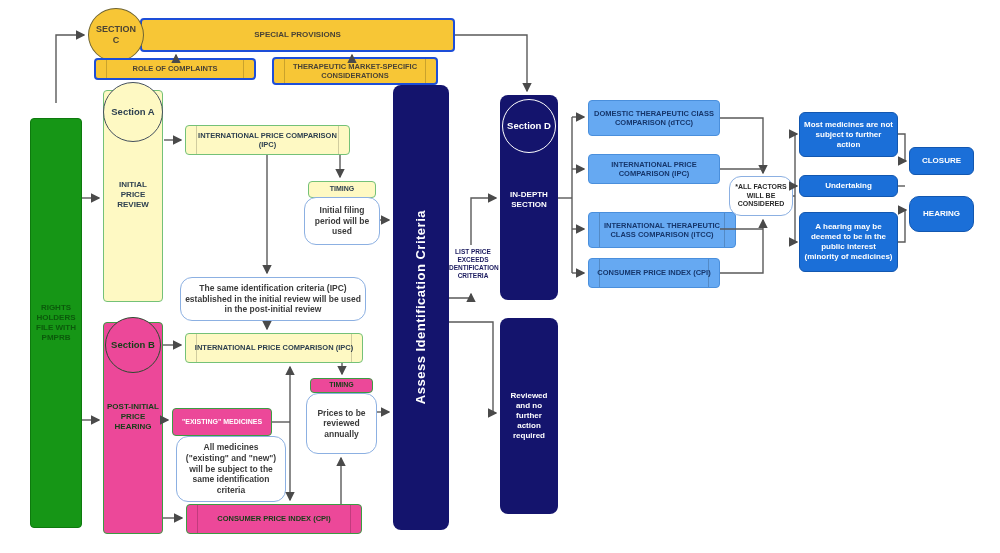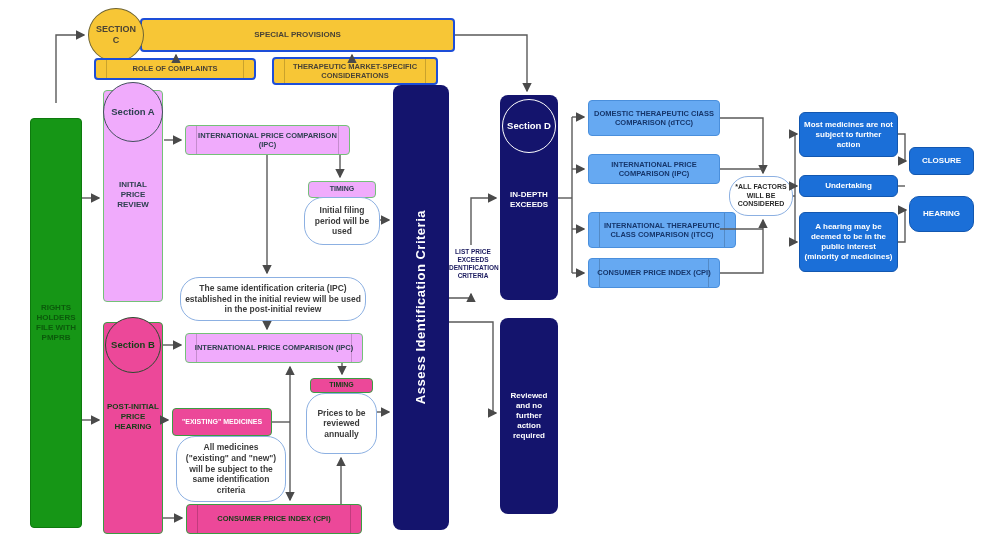--- a/index.html
+++ b/index.html
@@ -1,26 +1,26 @@
 <!DOCTYPE html>
 <html><head>
 <meta charset="utf-8">
 <style>
   html,body{margin:0;padding:0;background:#ffffff;font-family:"Liberation Sans",sans-serif;}
   #canvas{position:relative;width:1000px;height:553px;background:#ffffff;overflow:hidden;}
   .node{position:absolute;box-sizing:border-box;display:flex;align-items:center;justify-content:center;
         text-align:center;font-weight:bold;border-radius:4px;line-height:1.25;padding:2px 4px;}
   .yellow{background:#F7C636;border:2px solid #1d4ed8;color:#4a4335;}
-  .palegreen{background:#f0abfc;border:1px solid #74c178;color:#2e4050;}
+  .palegreen{background:#fef9c3;border:1px solid #74c178;color:#2e4050;}
   .midgreen{background:#ec4899;border:1px solid #3c9b43;color:#143f17;}
   .darkgreen{background:#169616;border:1px solid #0e7a0e;color:#0B5A0B;}
   .navy{background:#14146D;color:#ffffff;border-radius:8px;}
   .lightblue{background:#66A9F2;border:1px solid #4a8fdc;color:#16366b;}
   .royal{background:#1B6FD8;border:1px solid #1257b0;color:#ffffff;border-radius:6px;}
-  .callout{background:#ffffff;border:1.5px solid #8cb0e2;border-radius:19px;color:#3b3b3b;}
+  .callout{background:#ffffff;border:1.5px solid #8cb0e2;border-radius:12px;color:#3b3b3b;}
   .circle{border-radius:50%;z-index:3;}
   .bands::before,.bands::after{content:"";position:absolute;top:0;bottom:0;width:1px;background:rgba(0,0,0,0.18);}
   .bands::before{left:10px;} .bands::after{right:10px;}
   .vert-label{writing-mode:vertical-rl;transform:rotate(180deg);font-size:13px;letter-spacing:.5px;}
   .f65{font-size:6.5px;} .f7{font-size:7px;} .f75{font-size:7.5px;} .f8{font-size:8px;}
   .f85{font-size:8.5px;} .f9{font-size:9px;} .f95{font-size:9.5px;}
   svg.wires{position:absolute;left:0;top:0;z-index:2;pointer-events:none;}
   .node{z-index:1;}
   .lbl{background:transparent;border:none;}
 </style>
@@ -54,21 +54,21 @@
   <div class="node callout f85" style="left:306px;top:393px;width:71px;height:61px;">Prices to be reviewed annually</div>
   <div class="node midgreen bands f75" style="left:186px;top:504px;width:176px;height:30px;">CONSUMER PRICE INDEX (CPI)</div>
 
   <div class="node navy" style="left:393px;top:85px;width:56px;height:445px;">
     <span class="vert-label">Assess Identification Criteria</span>
   </div>
   <div class="node lbl f65" style="left:441px;top:246px;width:64px;color:#1a1a5e;">LIST PRICE EXCEEDS IDENTIFICATION CRITERIA</div>
 
   <div class="node navy" style="left:500px;top:95px;width:58px;height:205px;"></div>
   <div class="node circle f95" style="left:502px;top:99px;width:54px;height:54px;border:1.5px solid #ffffff;color:#ffffff;background:transparent;">Section D</div>
-  <div class="node lbl f8" style="left:500px;top:188px;width:58px;color:#ffffff;">IN-DEPTH EXCEEDS</div>
+  <div class="node lbl f8" style="left:500px;top:188px;width:58px;color:#ffffff;">IN-DEPTH SECTION</div>
   <div class="node navy f8" style="left:500px;top:318px;width:58px;height:196px;">Reviewed and no further action required</div>
 
   <div class="node lightblue f75" style="left:588px;top:100px;width:132px;height:36px;">DOMESTIC THERAPEUTIC CIASS COMPARISON (dTCC)</div>
   <div class="node lightblue f75" style="left:588px;top:154px;width:132px;height:30px;">INTERNATIONAL PRICE COMPARISON (IPC)</div>
   <div class="node lightblue bands f75" style="left:588px;top:212px;width:148px;height:36px;">INTERNATIONAL THERAPEUTIC CLASS COMPARISON (iTCC)</div>
   <div class="node lightblue bands f75" style="left:588px;top:258px;width:132px;height:30px;">CONSUMER PRICE INDEX (CPI)</div>
   <div class="node callout f7" style="left:729px;top:176px;width:64px;height:40px;color:#2b2b2b;">*ALL FACTORS WILL BE CONSIDERED</div>
 
   <div class="node royal f8" style="left:799px;top:112px;width:99px;height:45px;">Most medicines are not subject to further action</div>
   <div class="node royal f8" style="left:799px;top:175px;width:99px;height:22px;">Undertaking</div>

